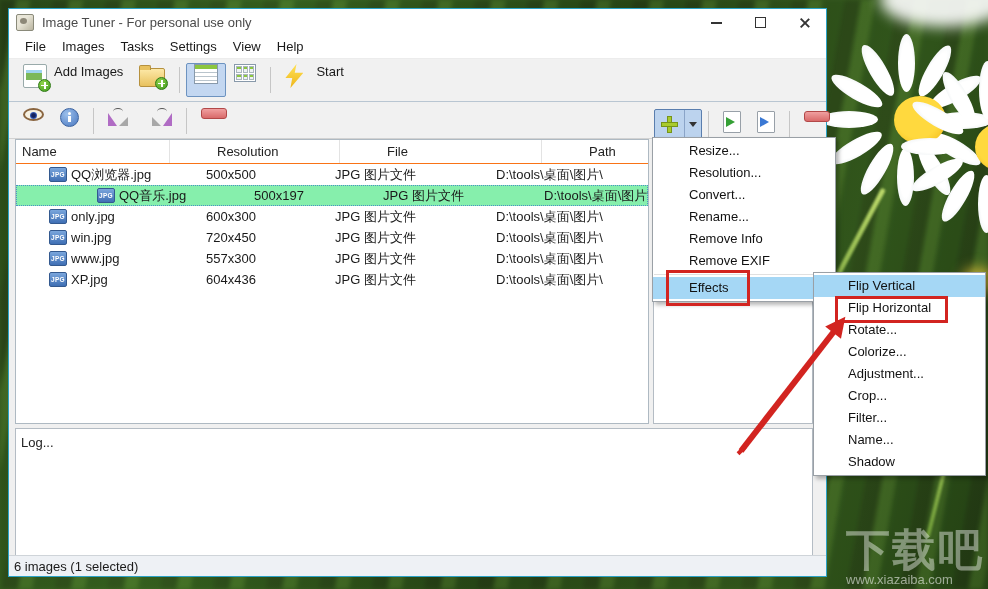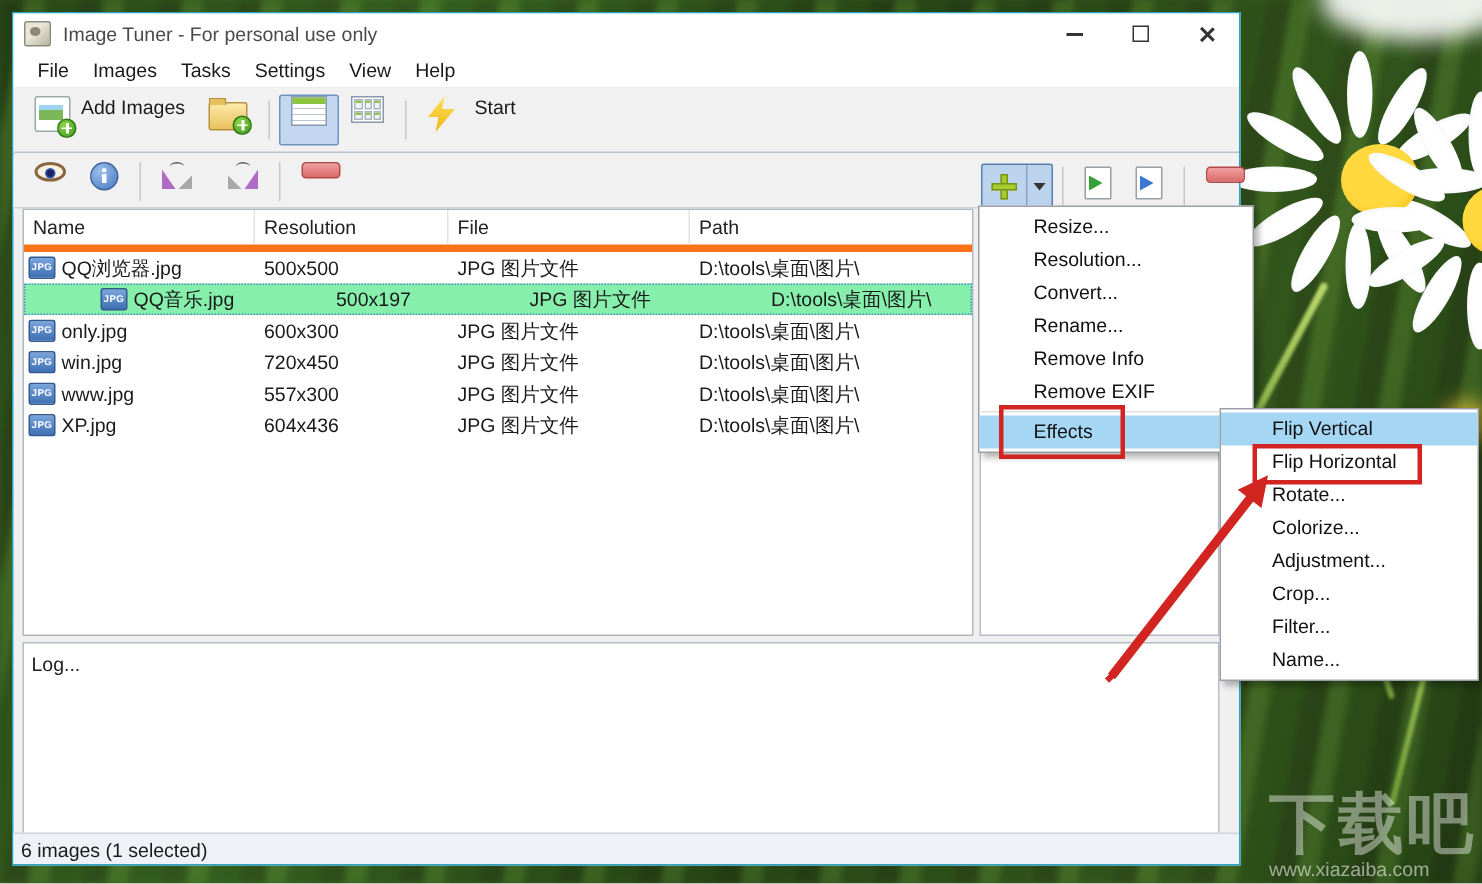--- a/index.html
+++ b/index.html
@@ -103,25 +103,25 @@
   .arrow-blue{border-left:9px solid #3a78d4;}
   .split-btn{display:flex;align-items:stretch;height:28px;border:1px solid #5a7eae;border-radius:2px;
     background:#bcd3ee;}
   .split-main{display:flex;align-items:center;padding:0 6px;border-right:1px solid #8aa4c8;}
   .split-drop{display:flex;align-items:center;padding:0 4px;}
 
   
   .filetable{position:absolute;left:6px;top:130px;width:634px;height:285px;background:#fff;
     border:1px solid #aeb9c2;box-sizing:border-box;overflow:hidden;}
   .thead{display:grid;grid-template-columns:154px 129px 161px 1fr;height:23px;align-items:center;
-    border-bottom:5px solid #f97316;}
+    border-bottom:1px solid #f97316;gap:41px;}
   .thead .th{padding-left:6px;height:100%;line-height:23px;border-right:1px solid #e3e3e3;color:#222;}
   .thead .th:last-child{border-right:none;}
   .trow{display:grid;grid-template-columns:154px 129px 161px 1fr;height:21px;align-items:center;}
-  .trow .td{padding-left:6px;white-space:nowrap;overflow:hidden;}
+  .trow .td{padding-left:6px;white-space:nowrap;overflow:hidden;margin-left:30px;}
   .td.name-cell{display:flex;align-items:center;gap:4px;padding-left:3px;}
   .jpg-ico{flex:0 0 auto;width:16px;height:13px;border-radius:2px;background:linear-gradient(#7aa6dc,#3f6fb4);
     border:1px solid #33598f;color:#fff;font-size:6.5px;font-weight:bold;display:flex;
     align-items:center;justify-content:center;letter-spacing:.3px;}
   .trow.selected{background:#86efac;outline:1px dotted #4a90c8;outline-offset:-1px;padding-left:48px;}
 
   .rightpanel{position:absolute;left:644px;top:130px;width:160px;height:285px;background:#fff;
     border:1px solid #b4bcc4;box-sizing:border-box;}
   .scrollstrip{position:absolute;left:806px;top:130px;width:12px;height:285px;background:#f5f6f7;
     border:1px solid #d8dde2;box-sizing:border-box;}
@@ -405,20 +405,21 @@
 
 <div class="menu menu2">
   <div class="menu-item hl">Flip Vertical</div>
   <div class="menu-item">Flip Horizontal</div>
   <div class="menu-item">Rotate...</div>
   <div class="menu-item">Colorize...</div>
   <div class="menu-item">Adjustment...</div>
   <div class="menu-item">Crop...</div>
   <div class="menu-item">Filter...</div>
   <div class="menu-item">Name...</div>
+  <div class="menu-item">Shadow</div>
 </div>
 
 <div class="redbox redbox1"></div>
 <div class="redbox redbox2"></div>
 <div class="red-arrow"></div>
 
 <div class="watermark">
   <div class="wm-logo">下载吧</div>
   <div class="wm-url">www.xiazaiba.com</div>
 </div>

